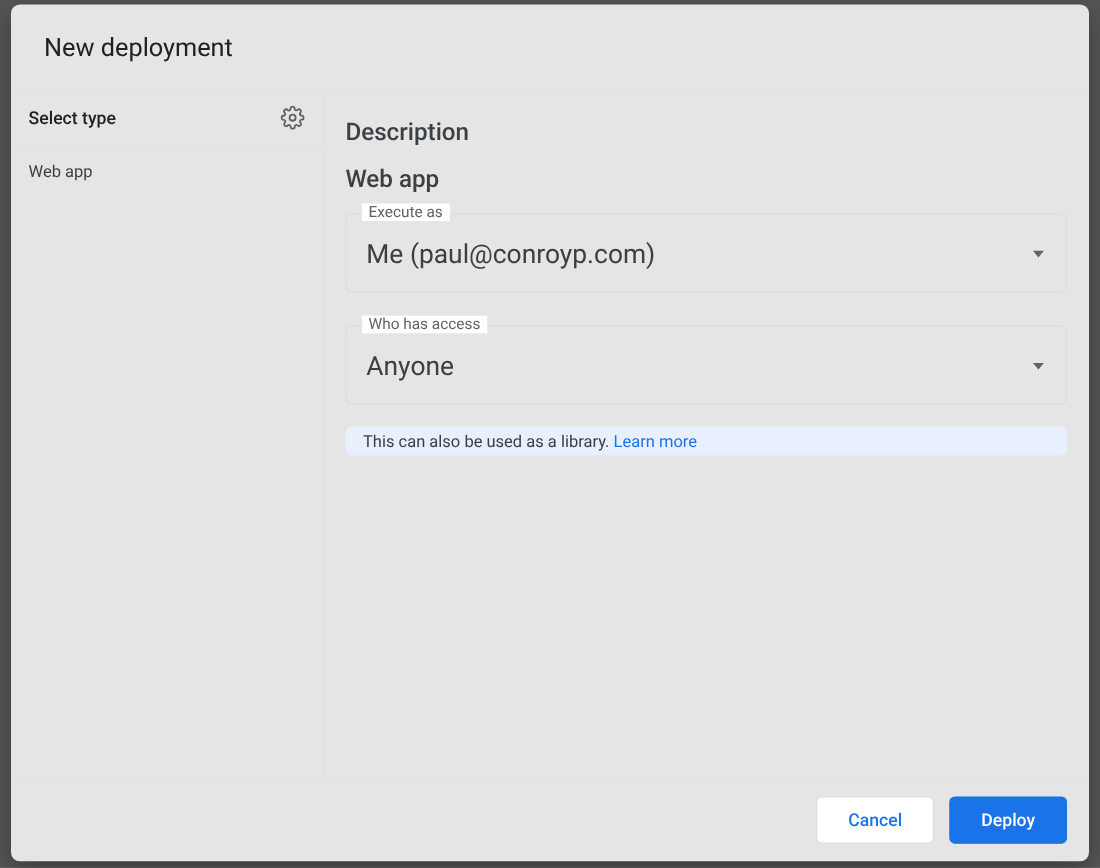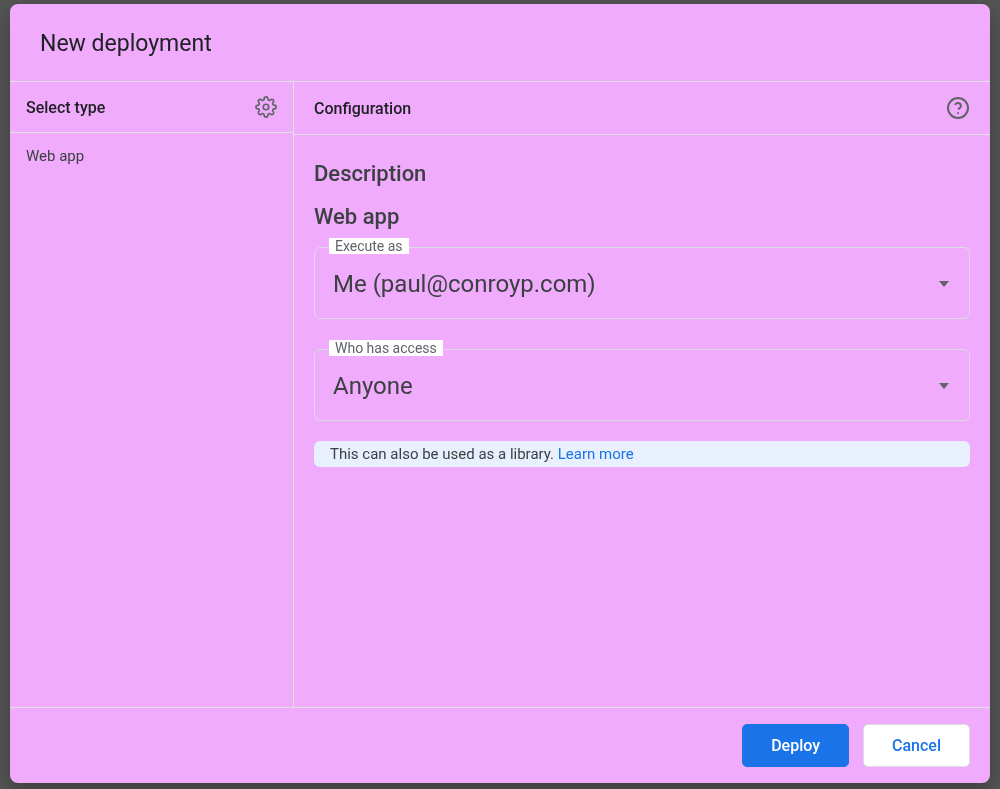--- a/index.html
+++ b/index.html
@@ -14,21 +14,21 @@
       height: 789px;
       position: relative;
       overflow: hidden;
     }
     .dialog {
       position: absolute;
       top: 4px;
       left: 10px;
       right: 10px;
       bottom: 6px;
-      background: #f0abfc;
+      background: #e5e5e5;
       border-radius: 8px;
       box-shadow: 0 8px 24px rgba(0,0,0,0.3);
       display: flex;
       flex-direction: column;
       overflow: hidden;
     }
     .dialog-header {
       padding: 26px 30px 24px 30px;
       border-bottom: 1px solid #e0e0e0;
     }
@@ -220,30 +220,20 @@
             <path d="M19.4 15a1.65 1.65 0 0 0 .33 1.82l.06.06a2 2 0 1 1-2.83 2.83l-.06-.06a1.65 1.65 0 0 0-1.82-.33 1.65 1.65 0 0 0-1 1.51V21a2 2 0 1 1-4 0v-.09A1.65 1.65 0 0 0 9 19.4a1.65 1.65 0 0 0-1.82.33l-.06.06a2 2 0 1 1-2.83-2.83l.06-.06a1.65 1.65 0 0 0 .33-1.82 1.65 1.65 0 0 0-1.51-1H3a2 2 0 1 1 0-4h.09A1.65 1.65 0 0 0 4.6 9a1.65 1.65 0 0 0-.33-1.82l-.06-.06a2 2 0 1 1 2.83-2.83l.06.06a1.65 1.65 0 0 0 1.82.33H9a1.65 1.65 0 0 0 1-1.51V3a2 2 0 1 1 4 0v.09a1.65 1.65 0 0 0 1 1.51 1.65 1.65 0 0 0 1.82-.33l.06-.06a2 2 0 1 1 2.83 2.83l-.06.06a1.65 1.65 0 0 0-.33 1.82V9a1.65 1.65 0 0 0 1.51 1H21a2 2 0 1 1 0 4h-.09a1.65 1.65 0 0 0-1.51 1z"></path>
           </svg>
         </div>
       </div>
       <div class="sidebar-list">
         <div class="sidebar-item">Web app</div>
       </div>
     </div>
 
     <div class="main">
-      <div class="main-header">
-        <div class="main-title">Configuration</div>
-        <div class="help-icon">
-          <svg viewBox="0 0 24 24" width="24" height="24" fill="none" stroke="currentColor" stroke-width="2">
-            <circle cx="12" cy="12" r="10"></circle>
-            <path d="M9.09 9a3 3 0 0 1 5.83 1c0 2-3 3-3 3"></path>
-            <line x1="12" y1="17" x2="12" y2="17" stroke-linecap="round"></line>
-          </svg>
-        </div>
-      </div>
 
       <div class="main-content">
         <div class="section-heading">Description</div>
 
 
         <div class="section-heading">Web app</div>
 
         <div class="field-group">
           <div class="field-label">Execute as</div>
           <div class="field-select">
@@ -262,16 +252,16 @@
         </div>
 
         <div class="info-banner">
           <span>This can also be used as a library. </span><a class="info-link">Learn more</a>
         </div>
       </div>
     </div>
   </div>
 
   <div class="dialog-footer">
+    <button class="btn btn-secondary">Cancel</button>
     <button class="btn btn-primary">Deploy</button>
-    <button class="btn btn-secondary">Cancel</button>
   </div>
 </div>
 
 </body></html>

